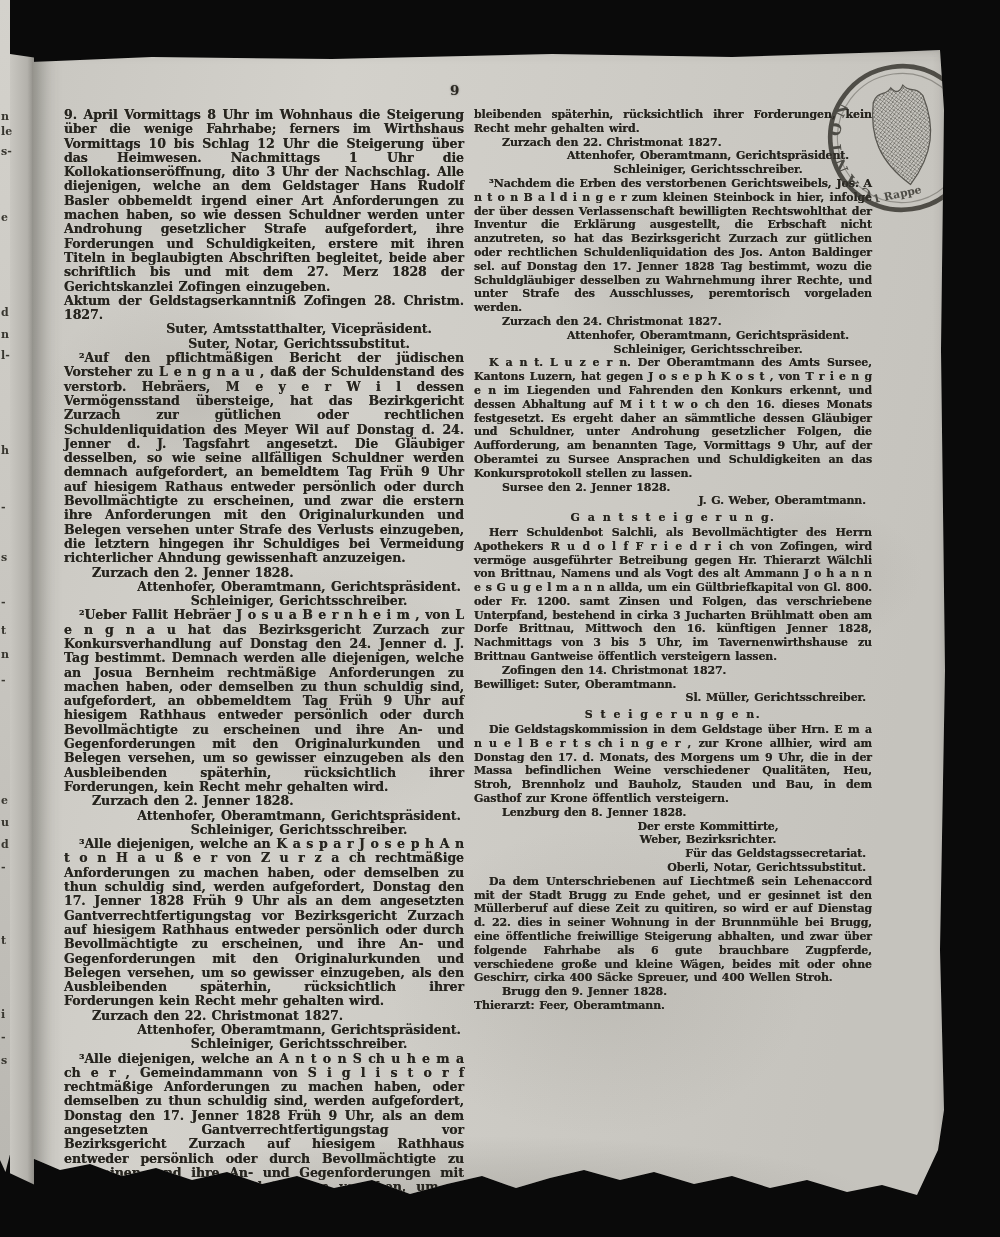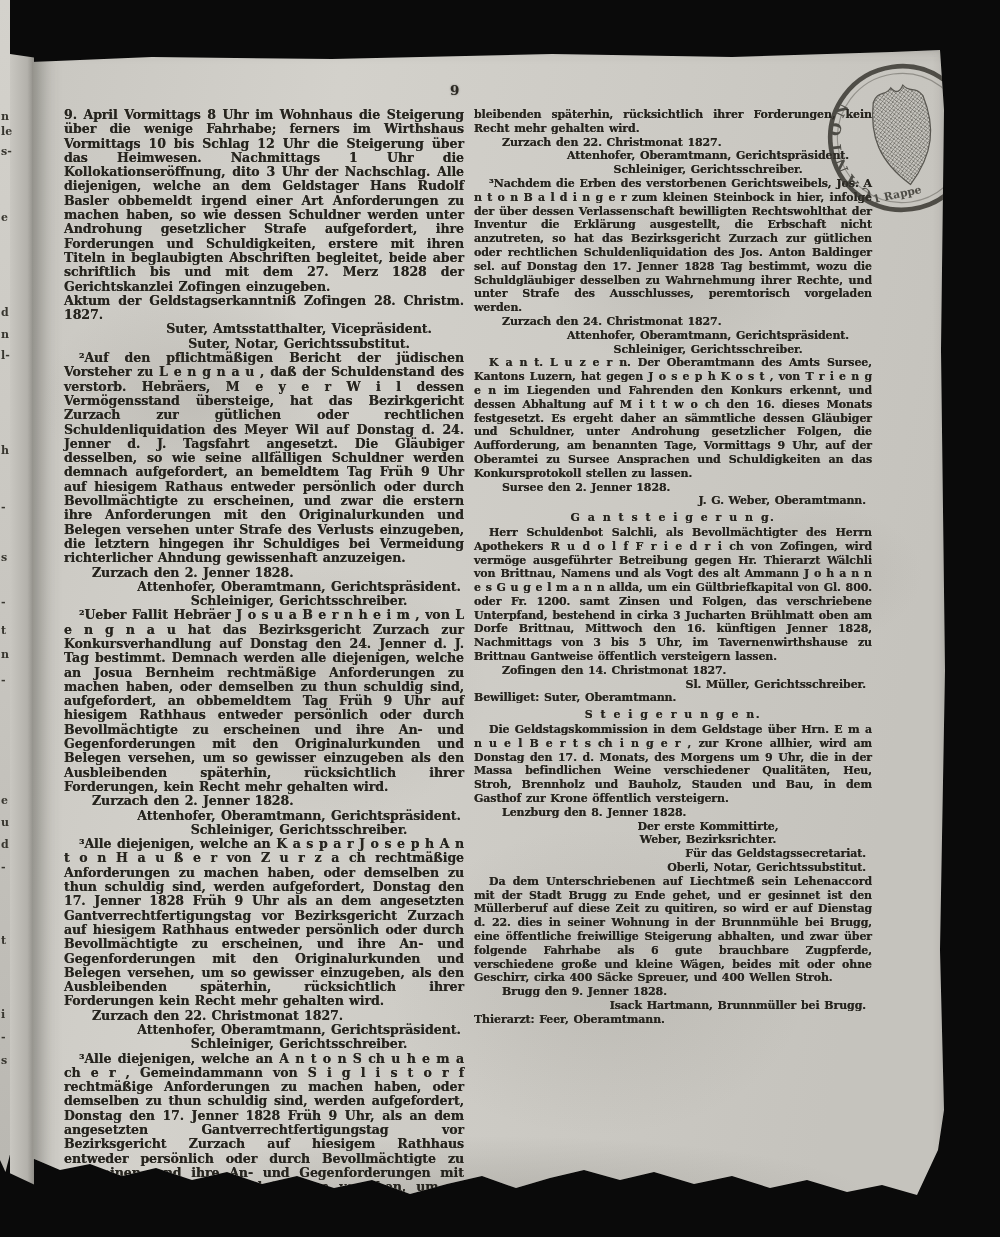--- a/index.html
+++ b/index.html
@@ -103,32 +103,31 @@
       <p class="blk para">³Nachdem die Erben des verstorbenen Gerichtsweibels, Jos. A n t o n B a l d i n g e r zum kleinen Steinbock in hier, infolge der über dessen Verlassenschaft bewilligten Rechtswohlthat der Inventur die Erklärung ausgestellt, die Erbschaft nicht anzutreten, so hat das Bezirksgericht Zurzach zur gütlichen oder rechtlichen Schuldenliquidation des Jos. Anton Baldinger sel. auf Donstag den 17. Jenner 1828 Tag bestimmt, wozu die Schuldgläubiger desselben zu Wahrnehmung ihrer Rechte, und unter Strafe des Ausschlusses, peremtorisch vorgeladen werden.</p>
       <p class="blk dateline">Zurzach den 24. Christmonat 1827.</p>
       <p class="blk sig">Attenhofer, Oberamtmann, Gerichtspräsident.</p>
       <p class="blk sig">Schleiniger, Gerichtsschreiber.</p>
       <p class="blk para">K a n t. L u z e r n. Der Oberamtmann des Amts Sursee, Kantons Luzern, hat gegen J o s e p h K o s t , von T r i e n g e n im Liegenden und Fahrenden den Konkurs erkennt, und dessen Abhaltung auf M i t t w o ch den 16. dieses Monats festgesetzt. Es ergeht daher an sämmtliche dessen Gläubiger und Schuldner, unter Androhung gesetzlicher Folgen, die Aufforderung, am benannten Tage, Vormittags 9 Uhr, auf der Oberamtei zu Sursee Ansprachen und Schuldigkeiten an das Konkursprotokoll stellen zu lassen.</p>
       <p class="blk dateline">Sursee den 2. Jenner 1828.</p>
       <p class="blk sigright">J. G. Weber, Oberamtmann.</p>
       <p class="blk heading">G a n t s t e i g e r u n g.</p>
       <p class="blk para">Herr Schuldenbot Salchli, als Bevollmächtigter des Herrn Apothekers R u d o l f F r i e d r i ch von Zofingen, wird vermöge ausgeführter Betreibung gegen Hr. Thierarzt Wälchli von Brittnau, Namens und als Vogt des alt Ammann J o h a n n e s G u g e l m a n n allda, um ein Gültbriefkapital von Gl. 800. oder Fr. 1200. samt Zinsen und Folgen, das verschriebene Unterpfand, bestehend in cirka 3 Jucharten Brühlmatt oben am Dorfe Brittnau, Mittwoch den 16. künftigen Jenner 1828, Nachmittags von 3 bis 5 Uhr, im Tavernenwirthshause zu Brittnau Gantweise öffentlich versteigern lassen.</p>
       <p class="blk dateline">Zofingen den 14. Christmonat 1827.</p>
+      <p class="blk flush">Bewilliget: Suter, Oberamtmann.</p>
       <p class="blk sigright">Sl. Müller, Gerichtsschreiber.</p>
-      <p class="blk flush">Bewilliget: Suter, Oberamtmann.</p>
       <p class="blk heading">S t e i g e r u n g e n.</p>
       <p class="blk para">Die Geldstagskommission in dem Geldstage über Hrn. E m a n u e l B e r t s ch i n g e r , zur Krone allhier, wird am Donstag den 17. d. Monats, des Morgens um 9 Uhr, die in der Massa befindlichen Weine verschiedener Qualitäten, Heu, Stroh, Brennholz und Bauholz, Stauden und Bau, in dem Gasthof zur Krone öffentlich versteigern.</p>
       <p class="blk dateline">Lenzburg den 8. Jenner 1828.</p>
       <p class="blk sig">Der erste Kommittirte,</p>
       <p class="blk sig">Weber, Bezirksrichter.</p>
       <p class="blk sigright">Für das Geldstagssecretariat.</p>
       <p class="blk sigright">Oberli, Notar, Gerichtssubstitut.</p>
       <p class="blk para">Da dem Unterschriebenen auf Liechtmeß sein Lehenaccord mit der Stadt Brugg zu Ende gehet, und er gesinnet ist den Müllerberuf auf diese Zeit zu quitiren, so wird er auf Dienstag d. 22. dies in seiner Wohnung in der Brunnmühle bei Brugg, eine öffentliche freiwillige Steigerung abhalten, und zwar über folgende Fahrhabe als 6 gute brauchbare Zugpferde, verschiedene große und kleine Wägen, beides mit oder ohne Geschirr, cirka 400 Säcke Spreuer, und 400 Wellen Stroh.</p>
       <p class="blk dateline">Brugg den 9. Jenner 1828.</p>
-      <p class="blk sigright">Isack Hartmann, Brunnmüller bei Brugg.</p>
       <p class="blk flush">Thierarzt: Feer, Oberamtmann.</p>
     </div>
 
   <div class="stamp">
     <svg viewBox="0 0 160 160" width="164" height="164">
       <defs>
         <pattern id="hatch" width="4" height="4" patternUnits="userSpaceOnUse">
           <path d="M0 0 L4 4 M4 0 L0 4" stroke="#46443e" stroke-width="0.6"></path>
         </pattern>
       </defs>

